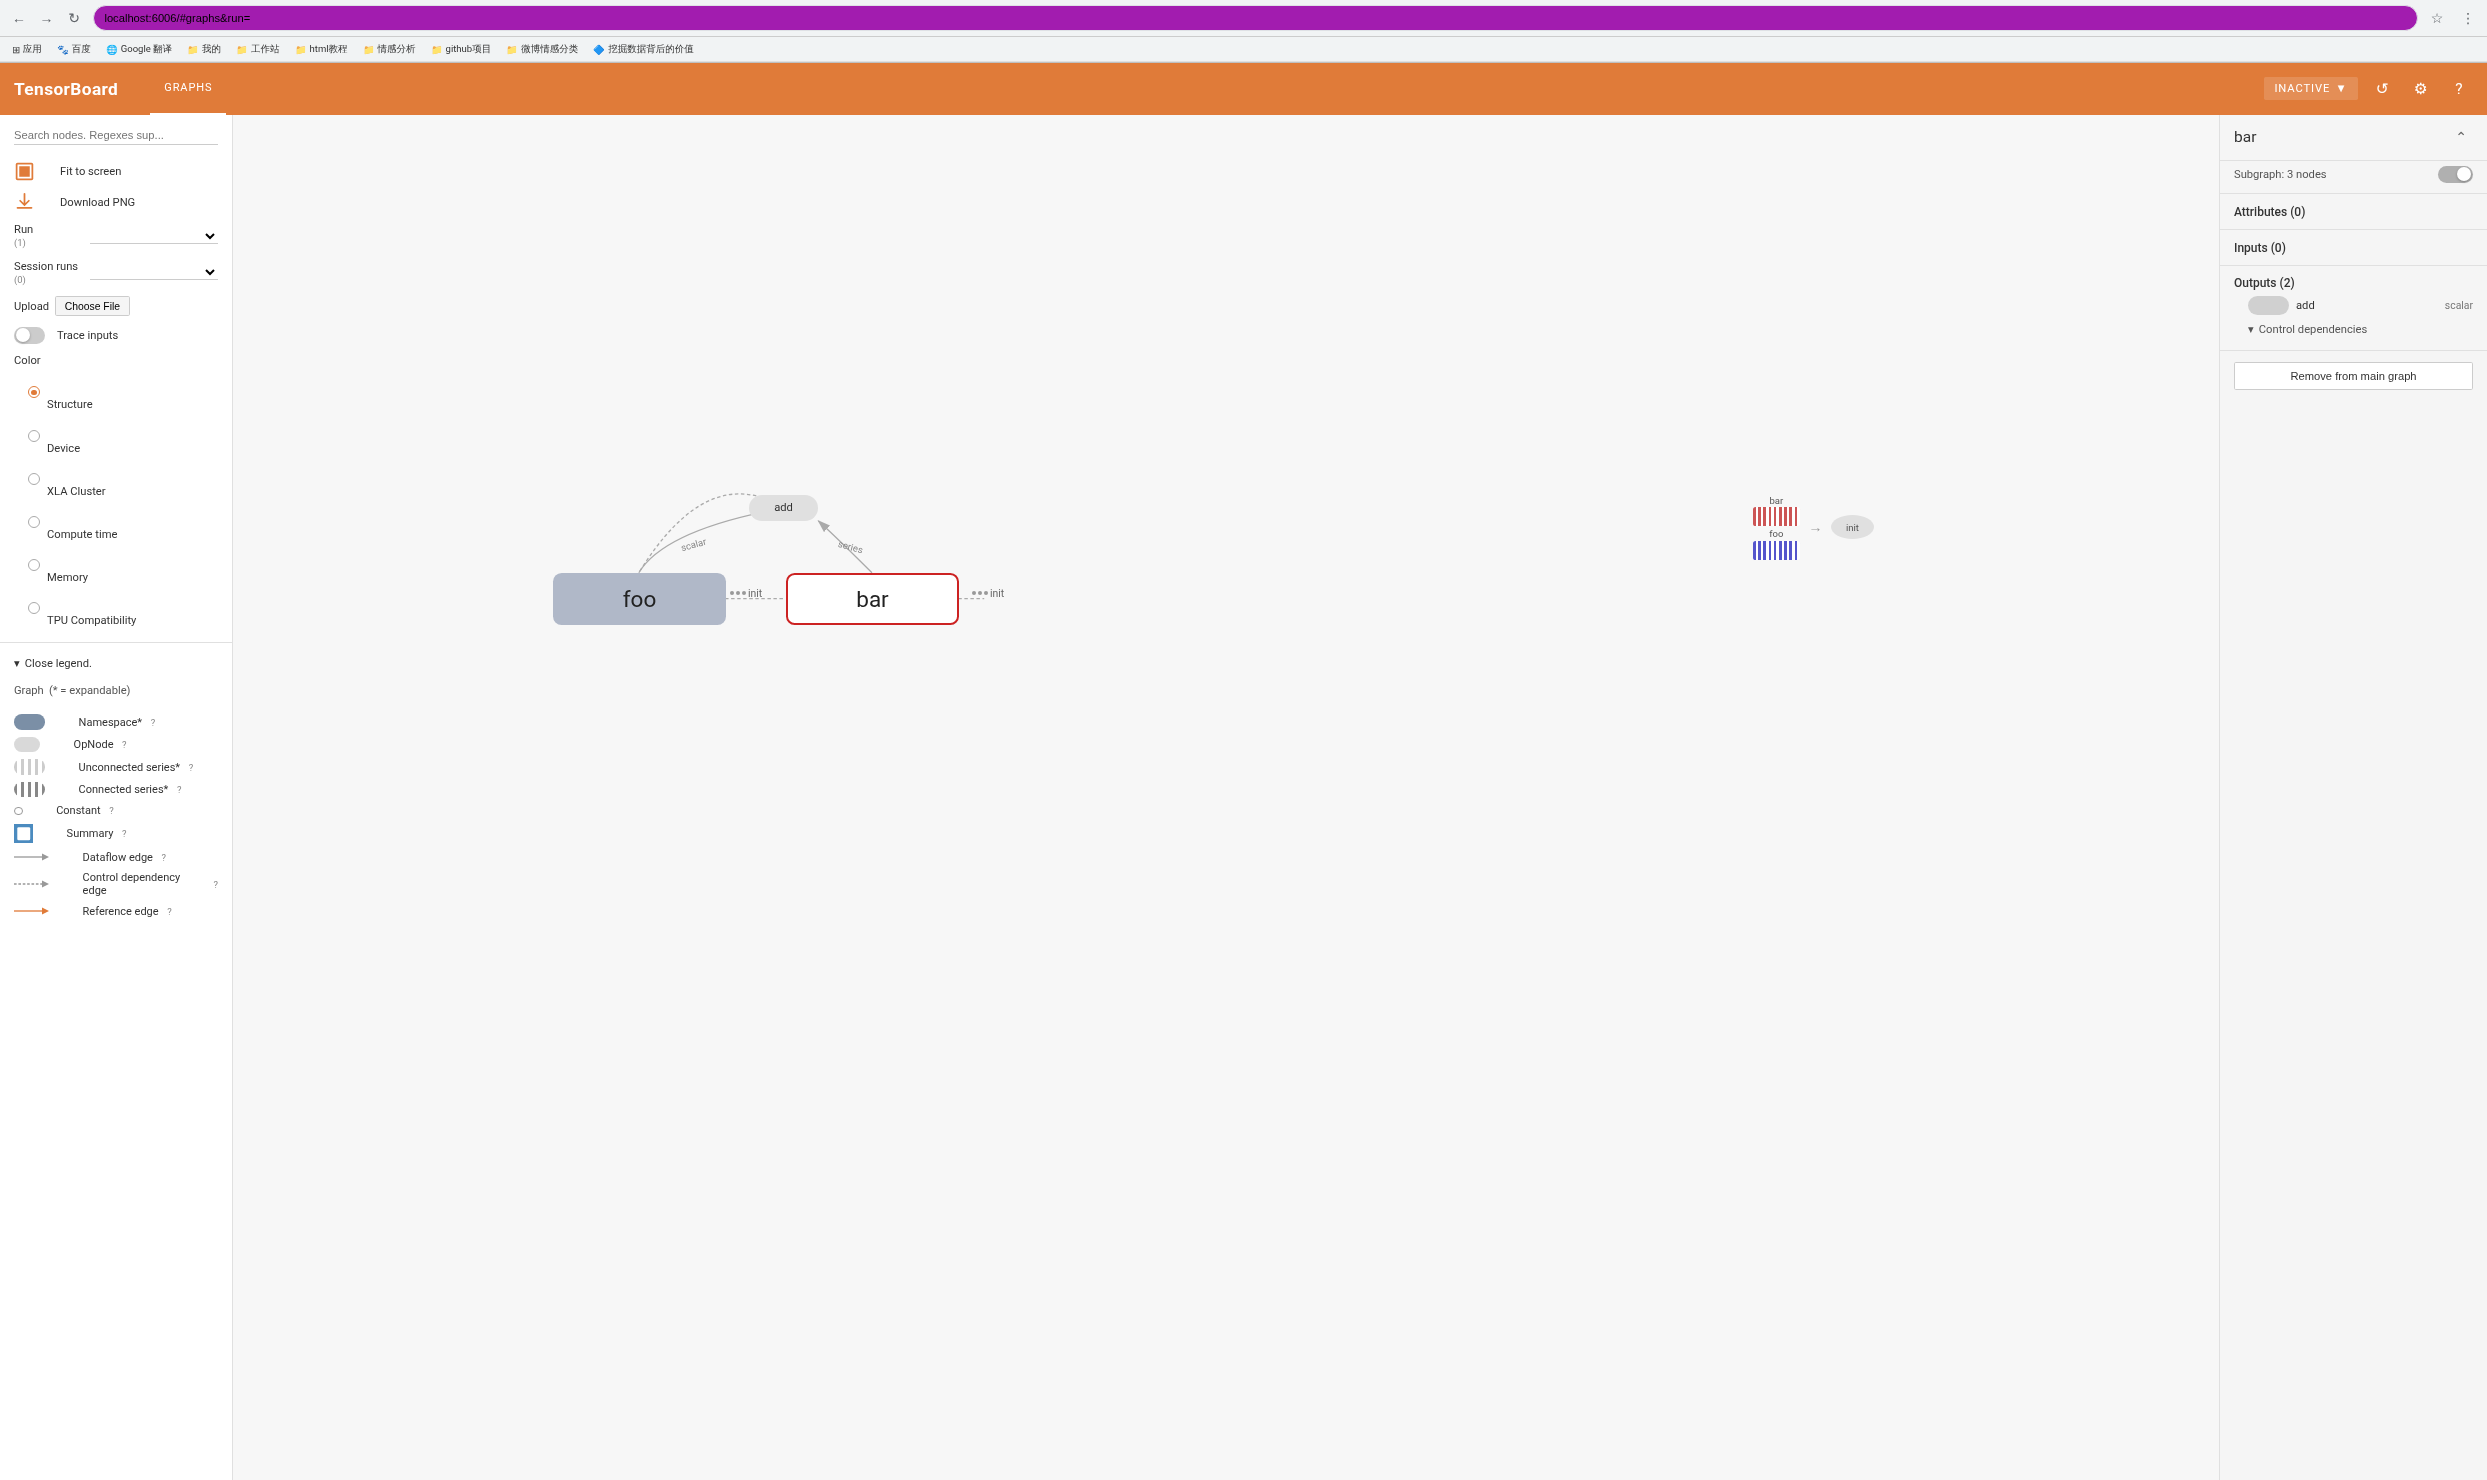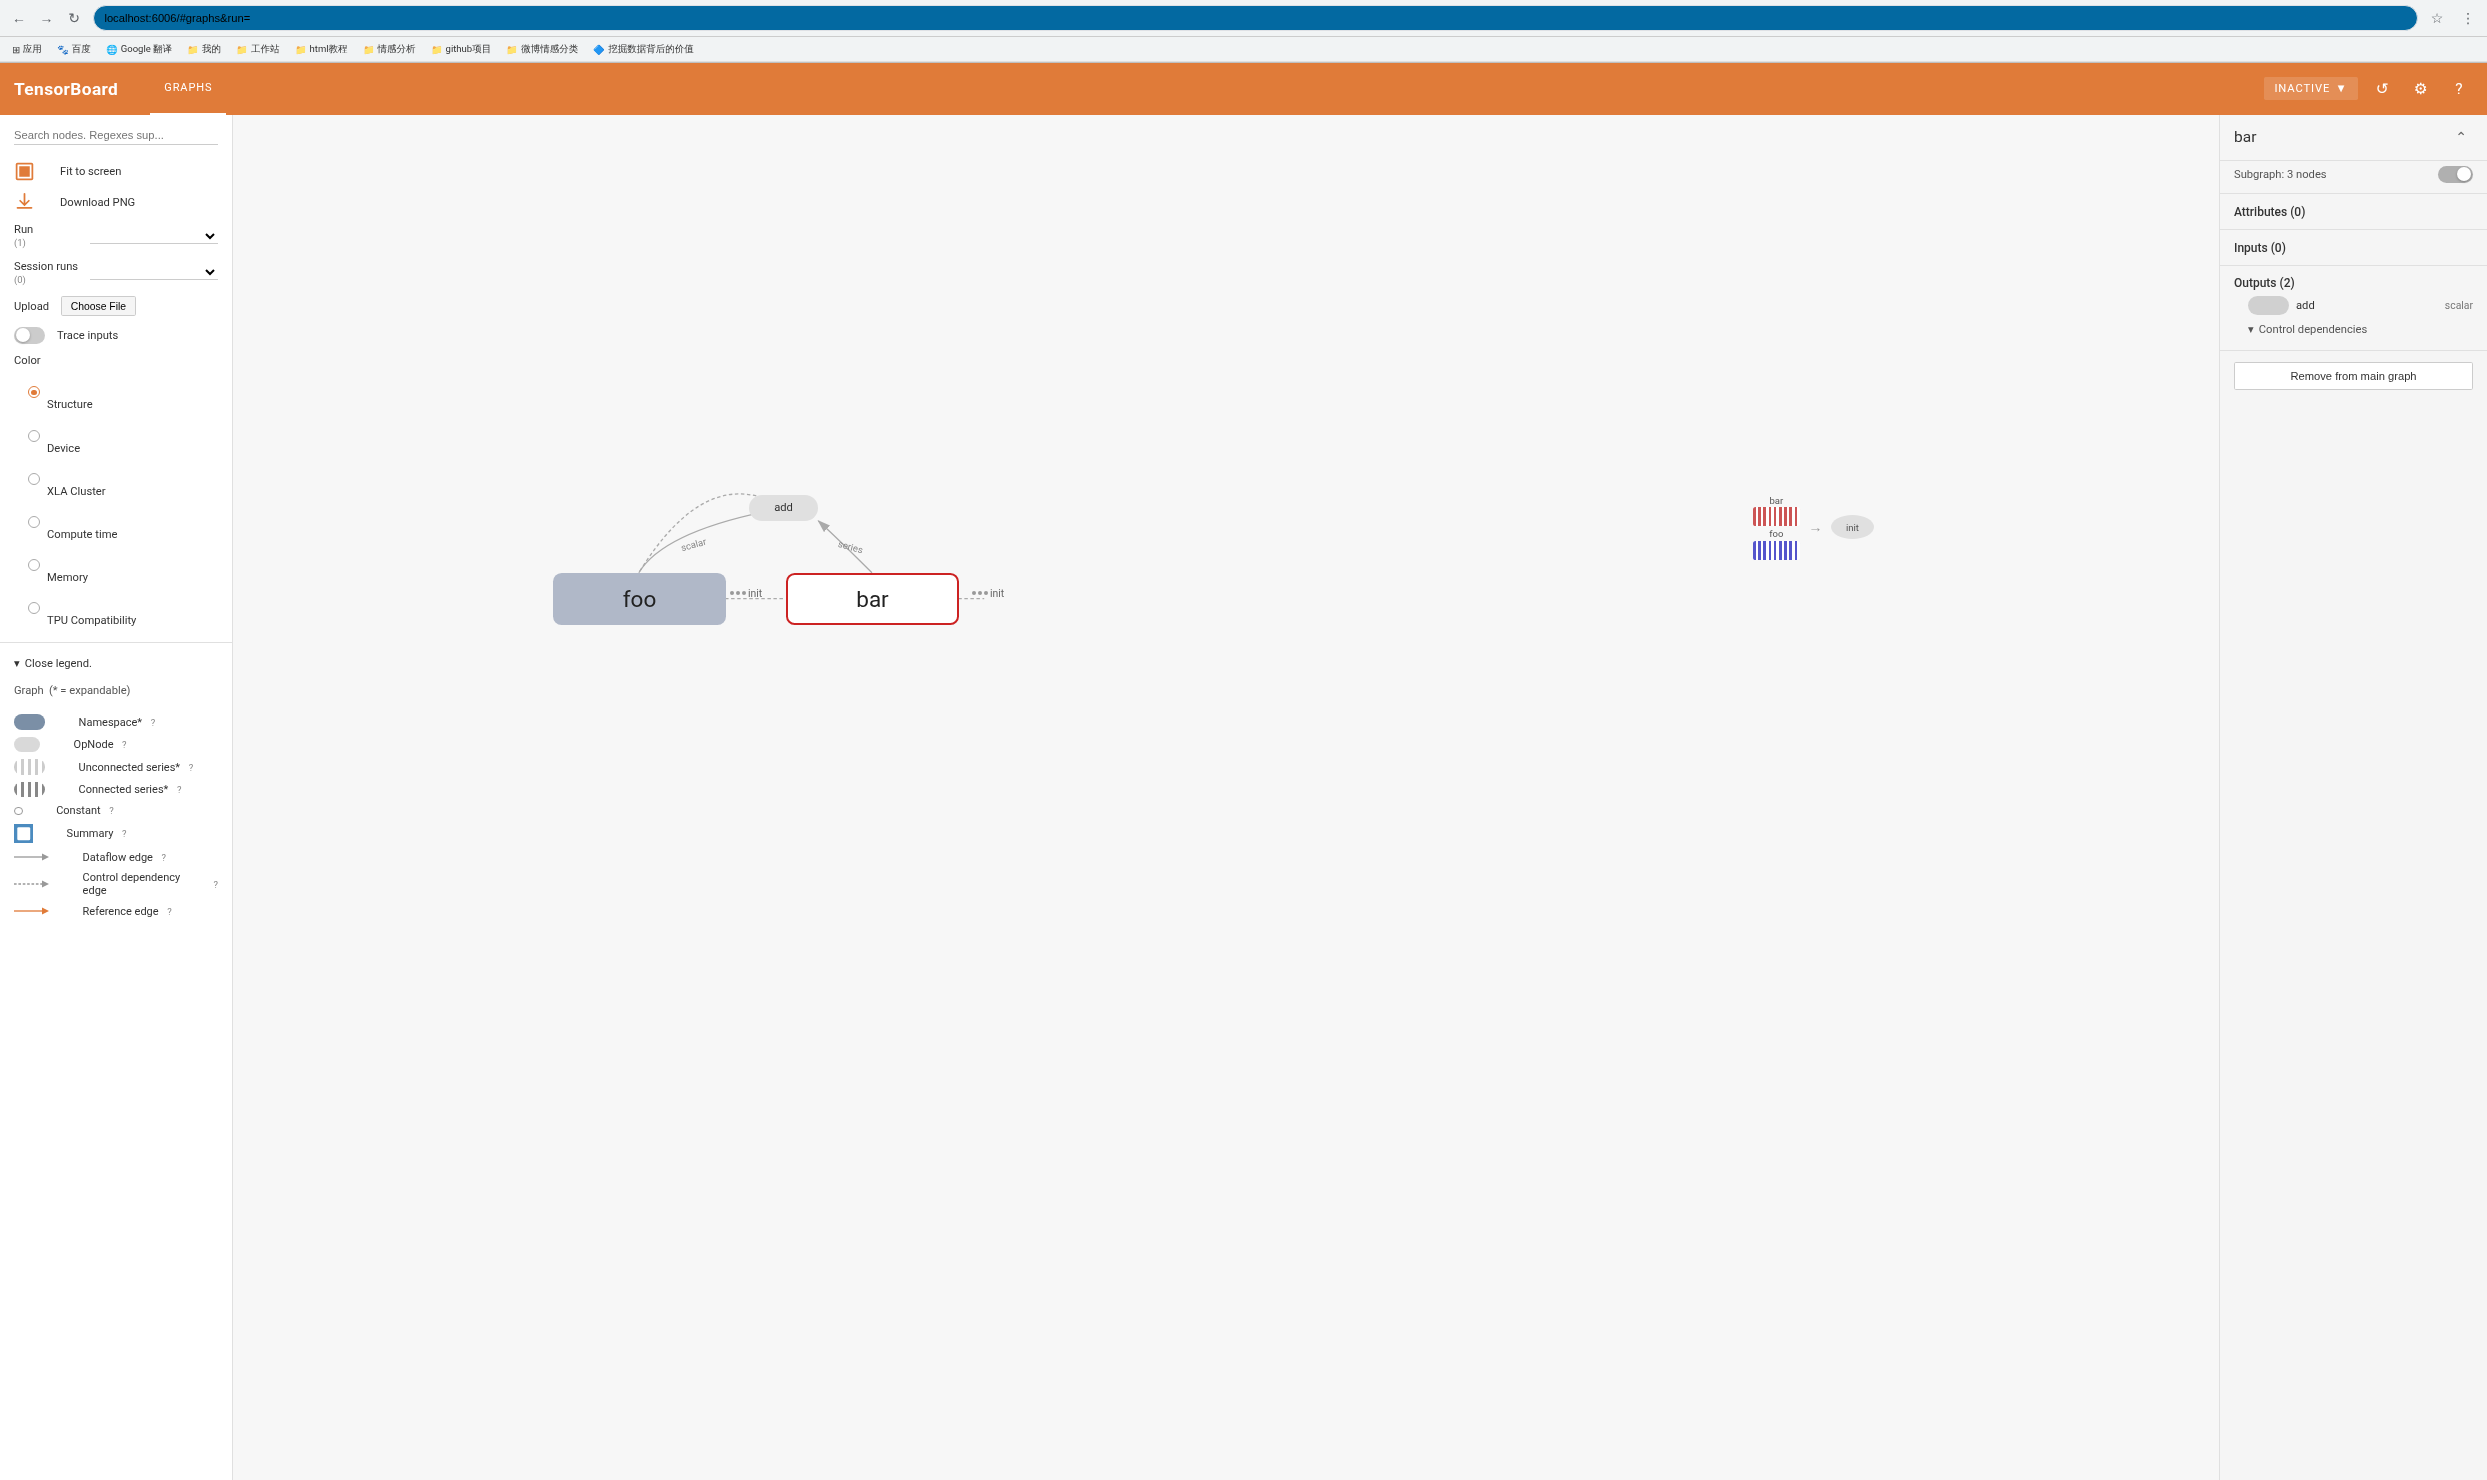--- a/index.html
+++ b/index.html
@@ -32,21 +32,21 @@
       font-size: 14px;
       color: #5f6368;
     }
     .address-bar {
       flex: 1;
       height: 26px;
       border-radius: 13px;
       border: 0.9px solid #dfe1e5;
       padding: 0 10.4px;
       font-size: 11.2px;
-      background: #0369a1;
+      background: #a21caf;
       outline: none;
     }
     .bookmarks-bar {
       display: flex;
       align-items: center;
       padding: 3.5px 7px;
       gap: 5.2px;
       font-size: 10.4px;
       background: #f1f3f4;
       border-bottom: 0.9px solid #e0e0e0;
@@ -187,21 +187,21 @@
       border-bottom: 0.9px solid #ccc;
       font-size: 11.2px;
       background: transparent;
       outline: none;
       cursor: pointer;
     }
 
     .upload-row {
       display: flex;
       align-items: center;
-      gap: 12px;
+      gap: 6px;
       padding: 5.2px 14px;
     }
     .upload-label { font-size: 11.2px; color: #333; }
     .choose-file-btn {
       border: 0.9px solid #ccc;
       border-radius: 1.7px;
       padding: 3.5px 8.6px;
       font-size: 10.4px;
       cursor: pointer;
       background: #f5f5f5;

